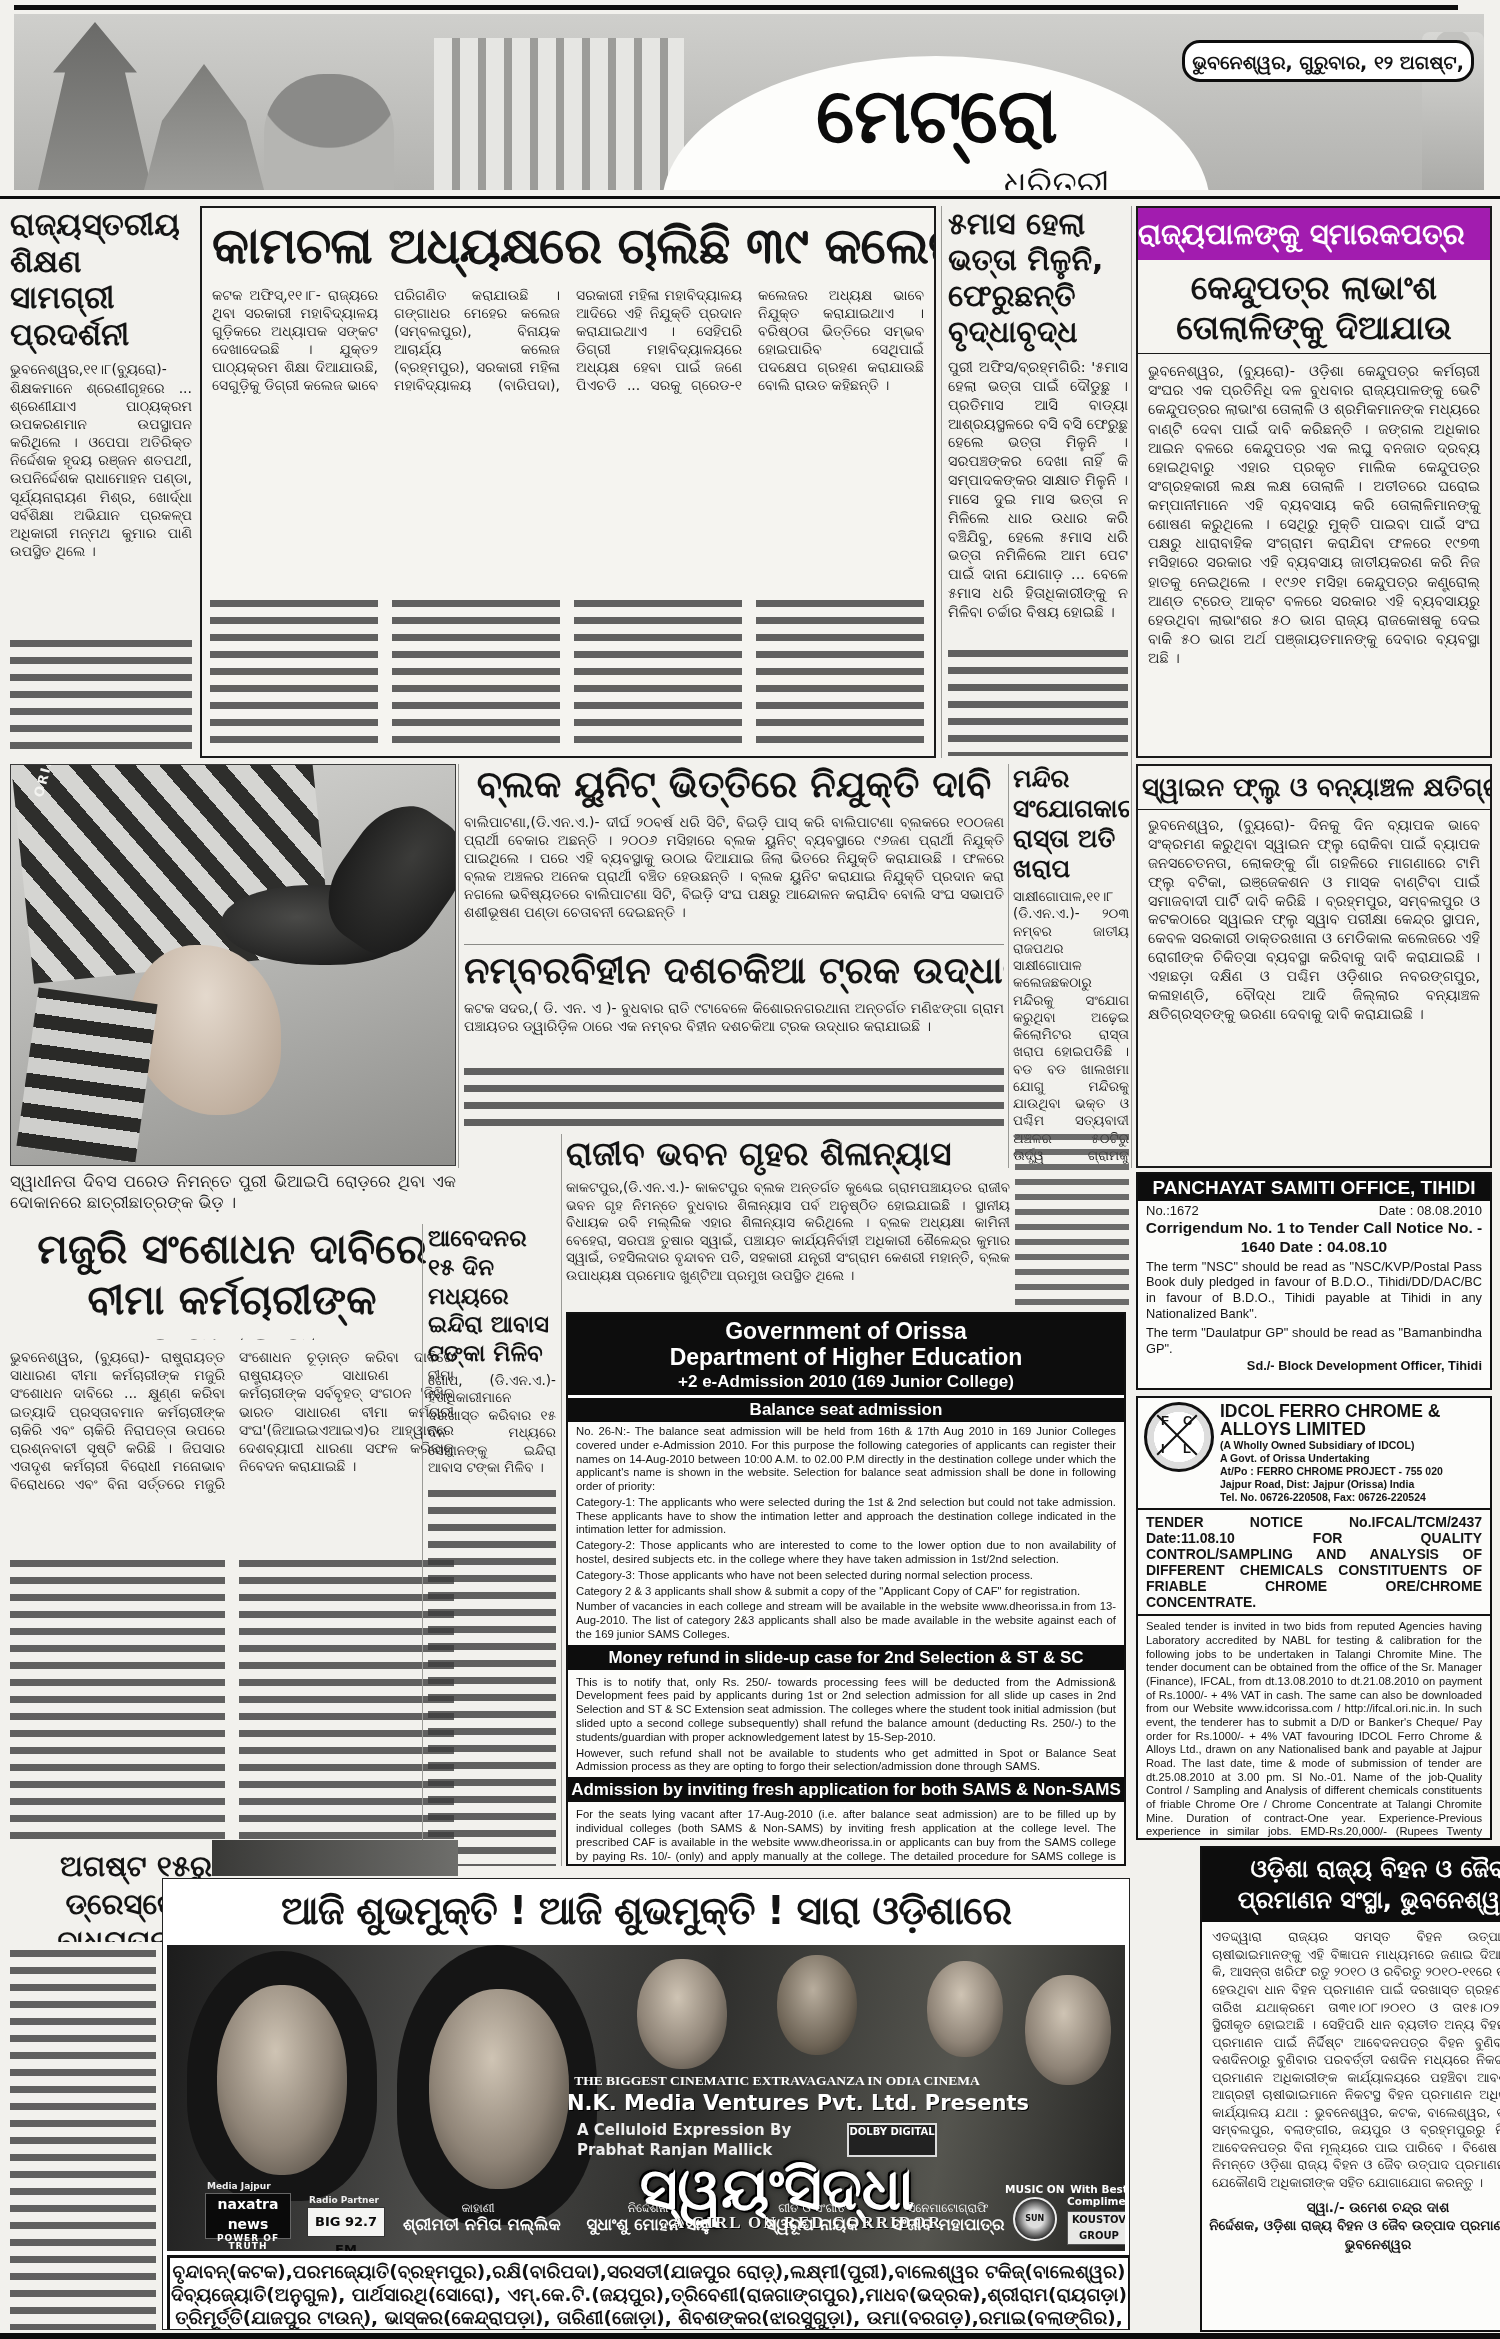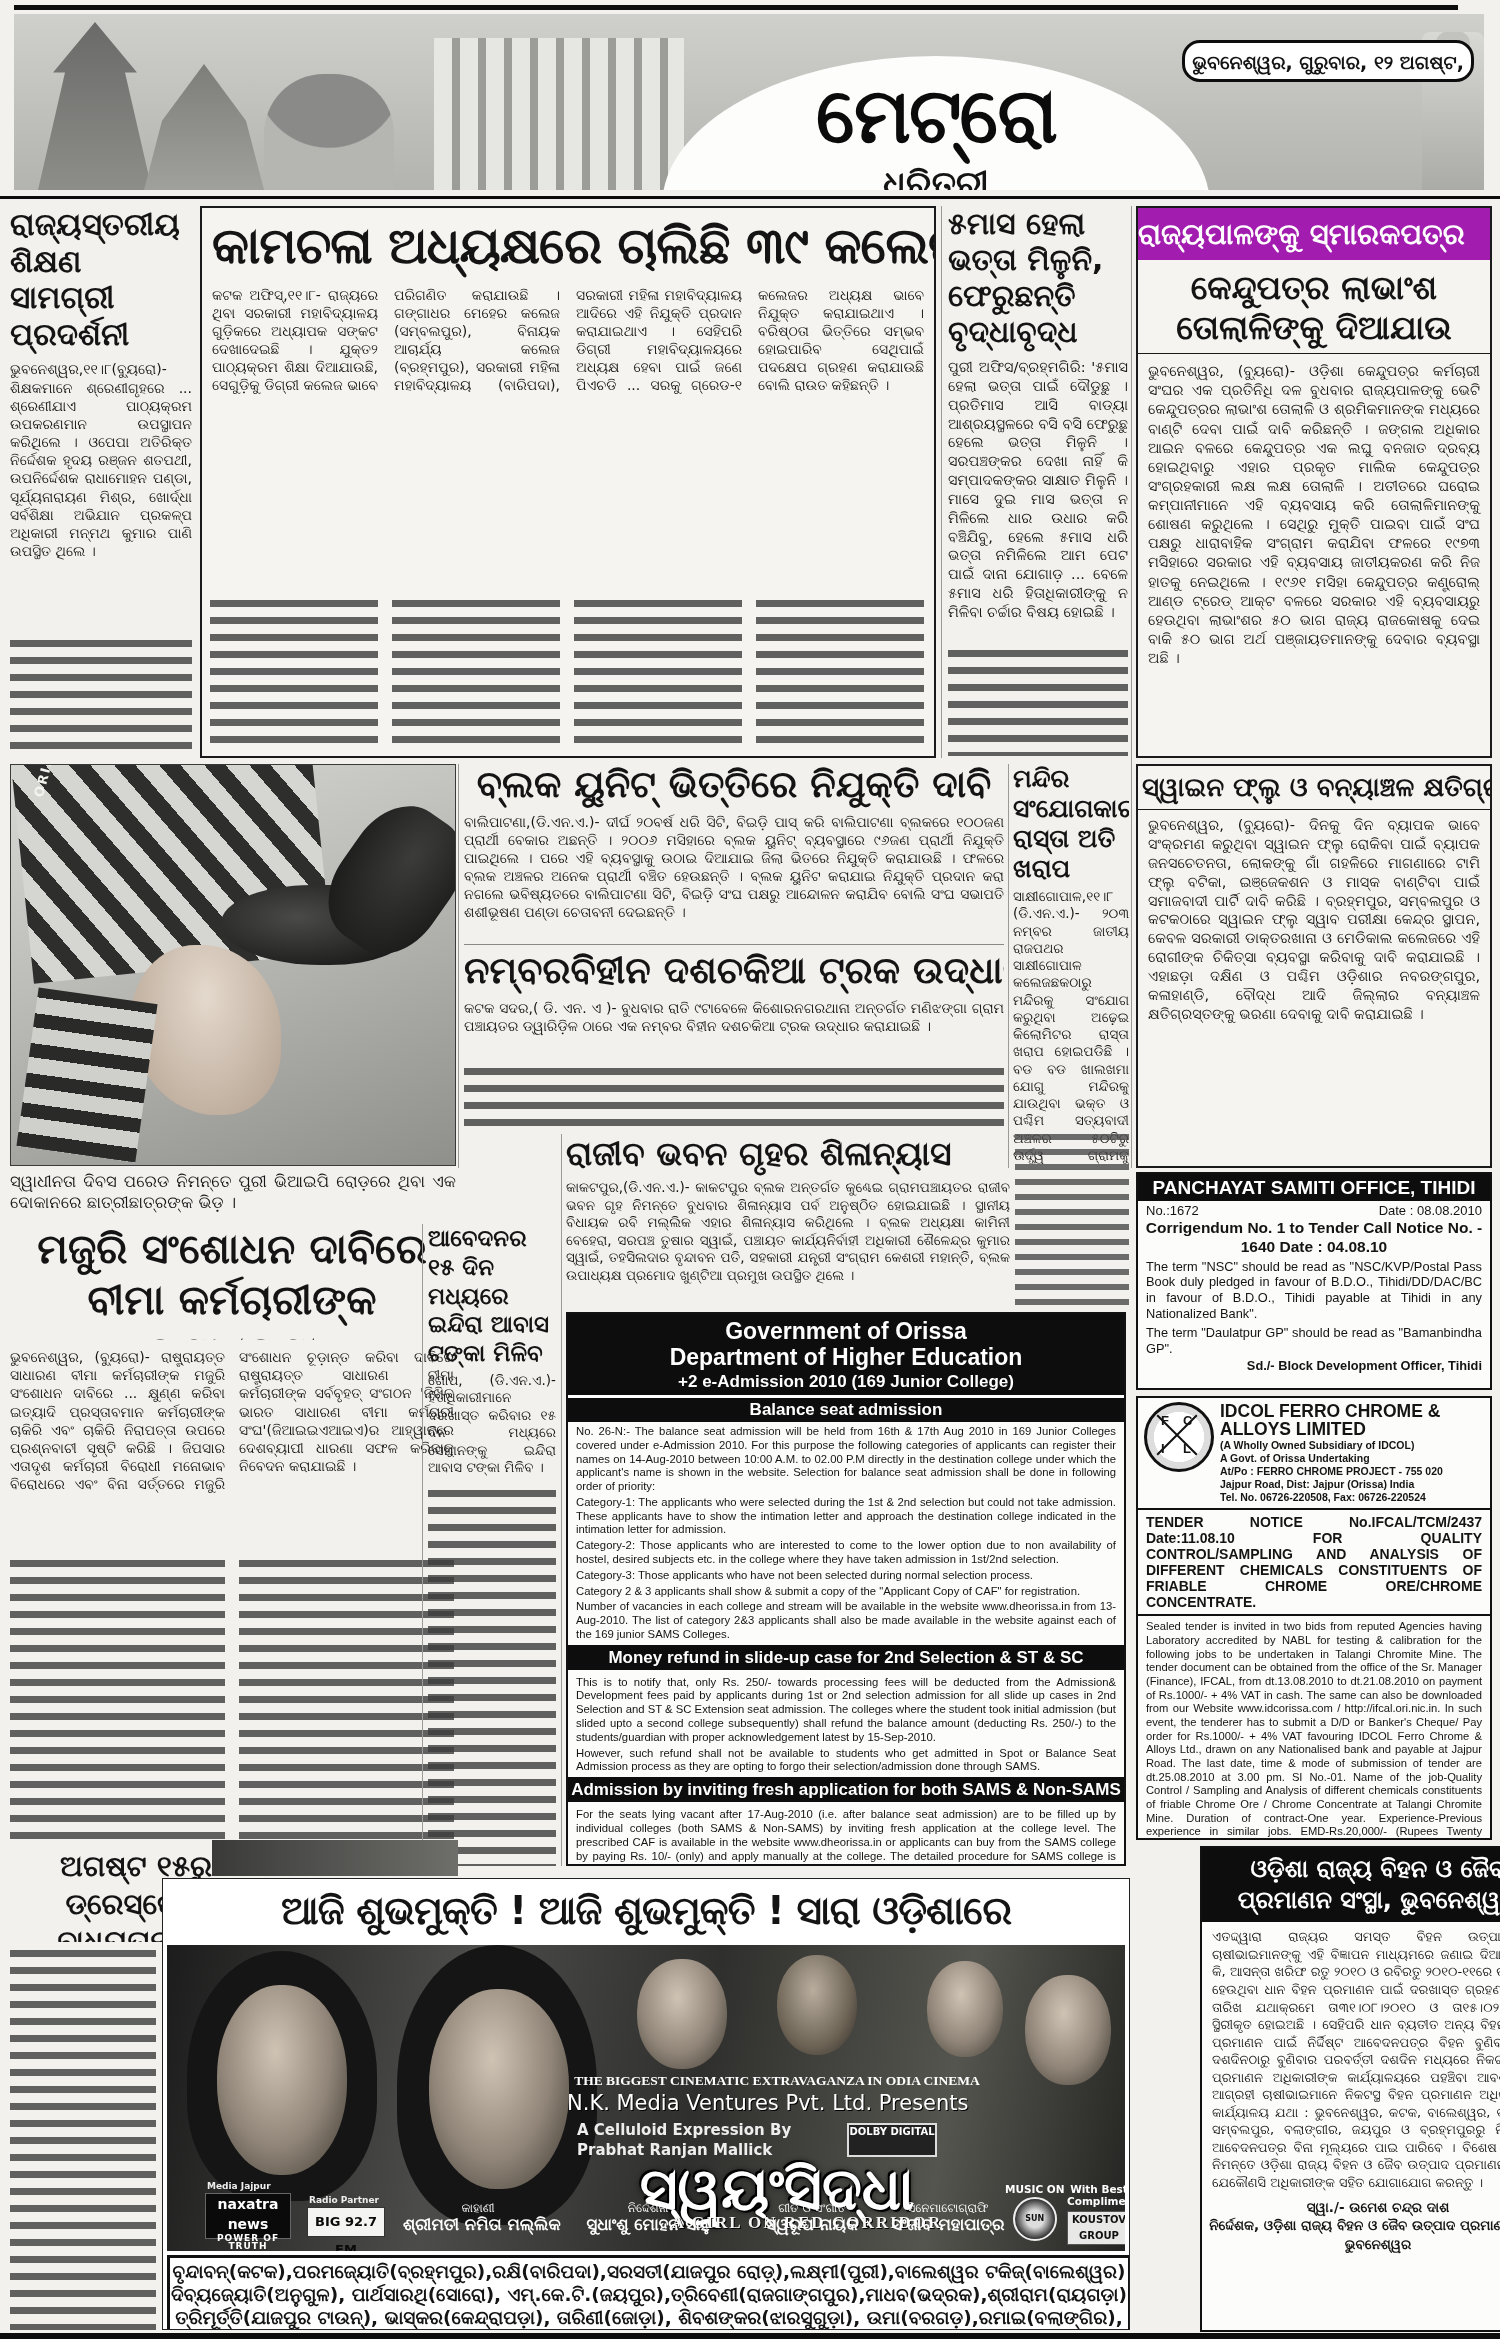--- a/index.html
+++ b/index.html
@@ -20,21 +20,21 @@
   .masthead{left:14px;top:14px;width:1470px;height:176px;background:linear-gradient(#cfcfcc,#b3b3b0);}
   .toprule{left:14px;top:5px;width:1444px;height:5px;}
   .mh-temple{left:6px;top:8px;width:150px;height:168px;background:linear-gradient(#6a6a68,#8d8d8a);
              clip-path:polygon(50% 0,78% 30%,70% 30%,88% 100%,12% 100%,30% 30%,22% 30%);}
   .mh-temple2{left:130px;top:50px;width:120px;height:126px;background:linear-gradient(#7d7d7a,#a0a09d);
              clip-path:polygon(50% 0,85% 45%,100% 100%,0 100%,15% 45%);}
   .mh-gate{left:250px;top:60px;width:130px;height:116px;background:radial-gradient(circle at 50% 0,#8a8a88 0 55%,#b5b5b2 56%);border-radius:60px 60px 0 0;}
   .mh-bldg{left:420px;top:24px;width:250px;height:152px;background:repeating-linear-gradient(90deg,#e6e6e3 0 18px,#9c9c99 18px 26px);}
   .mh-arch{left:648px;top:42px;width:548px;height:300px;background:#fdfdfb;border-radius:50%;}
   .mh-title{left:668px;top:52px;width:508px;height:100px;font-size:76px;font-weight:bold;white-space:nowrap;letter-spacing:-2px;color:#0b0b0b;text-align:center;line-height:100px;}
-  .mh-sub{left:748px;top:150px;width:348px;height:38px;font-size:34px;font-weight:bold;text-align:center;line-height:38px;}
+  .mh-sub{left:748px;top:150px;width:348px;height:38px;font-size:34px;font-weight:normal;text-align:right;line-height:38px;}
   .mh-tower{left:1408px;top:18px;width:62px;height:166px;background:linear-gradient(#d8d8d5,#a8a8a5);border-radius:8px 8px 0 0;}
   .mh-tower:before{content:"";position:absolute;left:14px;top:-2px;width:34px;height:26px;background:#c2c2bf;border-radius:50%;}
   .datepill{left:1168px;top:26px;width:292px;height:42px;background:#fff;border:3px solid #0d0d0d;border-radius:18px;
             font-size:19px;font-weight:bold;line-height:38px;text-align:center;}
   .mhrule{left:0;top:196px;width:1500px;height:3px;}
 
   
   .colA{left:10px;top:206px;width:182px;height:550px;}
   .colA-h{font-size:31px;font-weight:bold;line-height:1.18;}
   .colA-b{margin-top:8px;font-size:14px;line-height:1.3;height:300px;}
@@ -141,21 +141,21 @@
   .seed-b{padding:6px 10px;font-size:13px;line-height:1.35;text-align:justify;}
   .seed-sig{text-align:center;font-size:13.5px;font-weight:bold;line-height:1.4;}
 
   
   .adbox{left:162px;top:1878px;width:968px;height:452px;border:1px solid #222;background:#fff;}
   .ad-banner{font-size:39px;font-weight:bold;text-align:center;white-space:nowrap;line-height:64px;height:64px;letter-spacing:-1px;}
   .ad-collage{position:absolute;left:4px;top:66px;width:958px;height:306px;background:linear-gradient(100deg,#1c1c1c 0%,#4c4c4a 30%,#2f2f2d 55%,#55554f 80%,#242422 100%);overflow:hidden;}
   .face{position:absolute;border-radius:48%;background:radial-gradient(ellipse at 45% 35%,#cfc4b4 0%,#8f8477 55%,#3a352e 100%);}
   .hair{position:absolute;border-radius:50% 50% 40% 40%;background:#151515;}
   .ad-tag1{position:absolute;left:400px;top:128px;width:420px;color:#fff;font-family:"Liberation Serif",serif;font-size:13.5px;font-weight:bold;text-align:center;white-space:nowrap;}
-  .ad-tag2{position:absolute;left:400px;top:146px;width:420px;color:#fff;font-size:21px;font-weight:normal;text-align:left;white-space:nowrap;text-shadow:1px 1px 0 #000;}
+  .ad-tag2{position:absolute;left:400px;top:146px;width:420px;color:#fff;font-size:21px;font-weight:bold;text-align:left;white-space:nowrap;text-shadow:1px 1px 0 #000;}
   .ad-tag3{position:absolute;left:410px;top:176px;width:240px;color:#eee;font-size:15px;font-weight:bold;}
   .ad-tag4{position:absolute;left:410px;top:196px;width:240px;color:#eee;font-size:15px;font-weight:bold;}
   .dolby{position:absolute;left:680px;top:178px;width:86px;height:30px;border:2px solid #ddd;color:#fff;font-size:10px;font-weight:bold;text-align:center;line-height:13px;background:#222;}
   .ad-title{position:absolute;left:380px;top:210px;width:460px;color:#fff;font-size:58px;font-weight:bold;text-align:center;white-space:nowrap;text-shadow:2px 2px 0 #000,-2px -2px 0 #000,0 0 6px #000;}
   .ad-sub{position:absolute;left:470px;top:268px;width:340px;color:#f4f4f2;font-family:"Liberation Serif",serif;font-size:17px;font-weight:bold;letter-spacing:2px;text-align:center;text-shadow:1px 1px 0 #000;}
   .mp-label{position:absolute;color:#eee;font-size:9px;font-weight:bold;}
   .naxatra{position:absolute;left:38px;top:248px;width:84px;height:44px;background:#0a0a0a;border:1px solid #666;color:#fff;font-size:14px;font-weight:bold;text-align:center;line-height:20px;}
   .naxsub{font-size:9px;letter-spacing:1px;display:block;line-height:8px;}
   .bigfm{position:absolute;left:140px;top:262px;width:76px;height:28px;background:#f4f4f2;color:#0a0a0a;font-size:13px;font-weight:bold;text-align:center;line-height:28px;border:1px solid #333;}
   .cr{position:absolute;color:#fff;text-align:center;}

